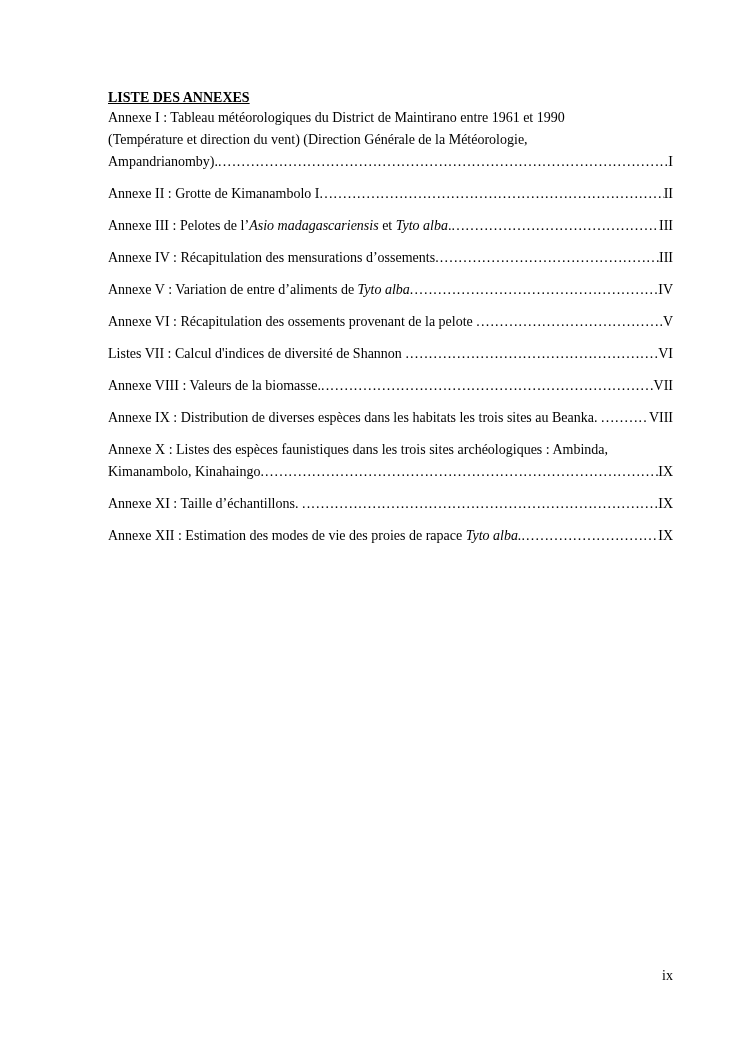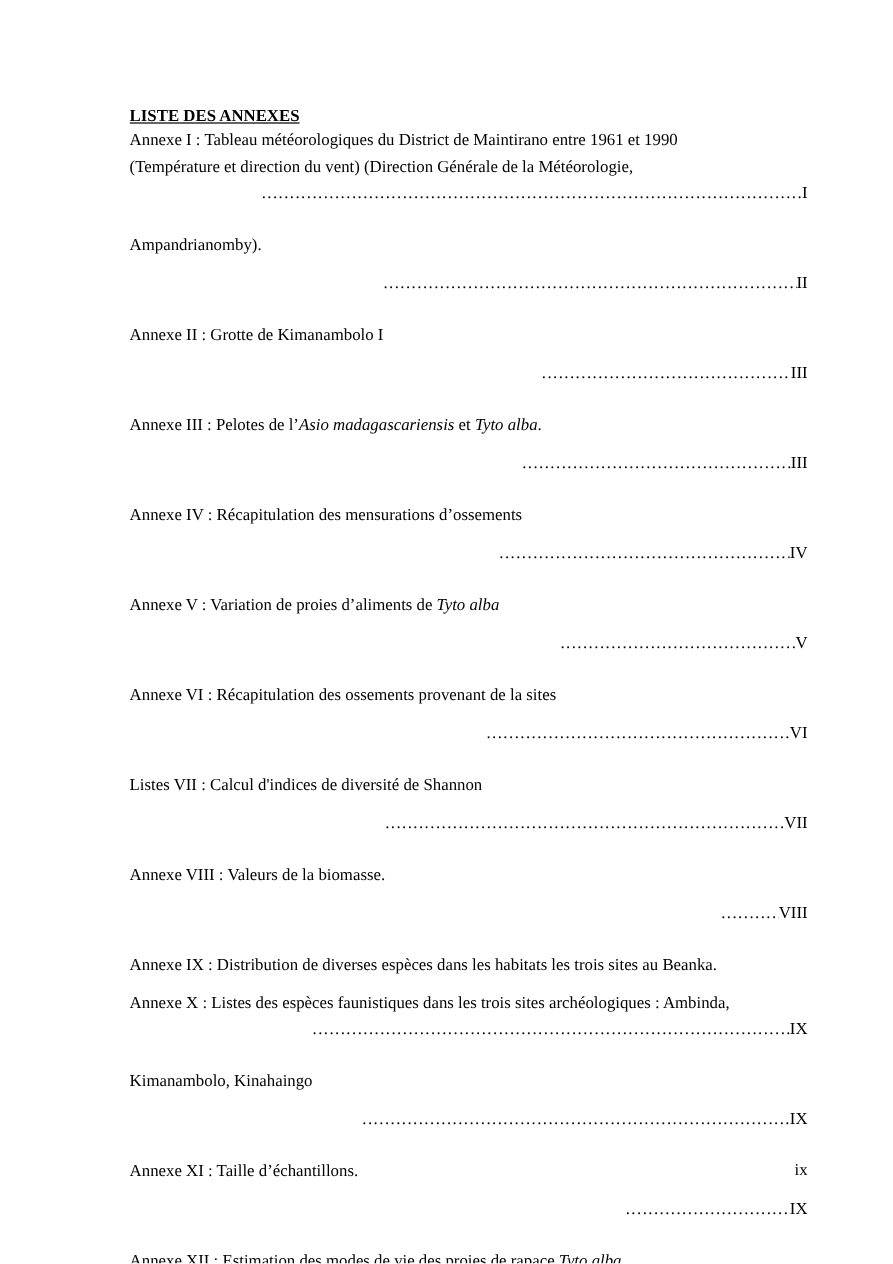--- a/index.html
+++ b/index.html
@@ -37,21 +37,20 @@
     line-height: 22px;
     white-space: nowrap;
   }
   .lastline {
     display: flex;
     align-items: flex-start;
   }
   .entry-text {
     flex: 0 0 auto;
     white-space: pre;
-    margin-top: 43px;
   }
   .dots {
     flex: 1 1 0;
     min-width: 0;
     overflow: hidden;
     white-space: nowrap;
     letter-spacing: 1.2px;
   }
   .pagenum {
     flex: 0 0 auto;
@@ -99,28 +98,28 @@
         </div>
         <div class="entry">
           <div class="line lastline">
             <span class="entry-text"><span>Annexe IV : Récapitulation des mensurations d’ossements</span></span>
             <span class="dots">............................................................................................................................................................................................................................................................................................................</span>
             <span class="pagenum">III</span>
           </div>
         </div>
         <div class="entry">
           <div class="line lastline">
-            <span class="entry-text"><span>Annexe V : Variation de proies d’aliments de </span><i>Tyto alba</i></span>
+            <span class="entry-text"><span>Annexe V : Variation de entre d’aliments de </span><i>Tyto alba</i></span>
             <span class="dots">............................................................................................................................................................................................................................................................................................................</span>
             <span class="pagenum">IV</span>
           </div>
         </div>
         <div class="entry">
           <div class="line lastline">
-            <span class="entry-text"><span>Annexe VI : Récapitulation des ossements provenant de la sites </span></span>
+            <span class="entry-text"><span>Annexe VI : Récapitulation des ossements provenant de la pelote </span></span>
             <span class="dots">............................................................................................................................................................................................................................................................................................................</span>
             <span class="pagenum">V</span>
           </div>
         </div>
         <div class="entry">
           <div class="line lastline">
             <span class="entry-text"><span>Listes VII : Calcul d'indices de diversité de Shannon </span></span>
             <span class="dots">............................................................................................................................................................................................................................................................................................................</span>
             <span class="pagenum">VI</span>
           </div>

